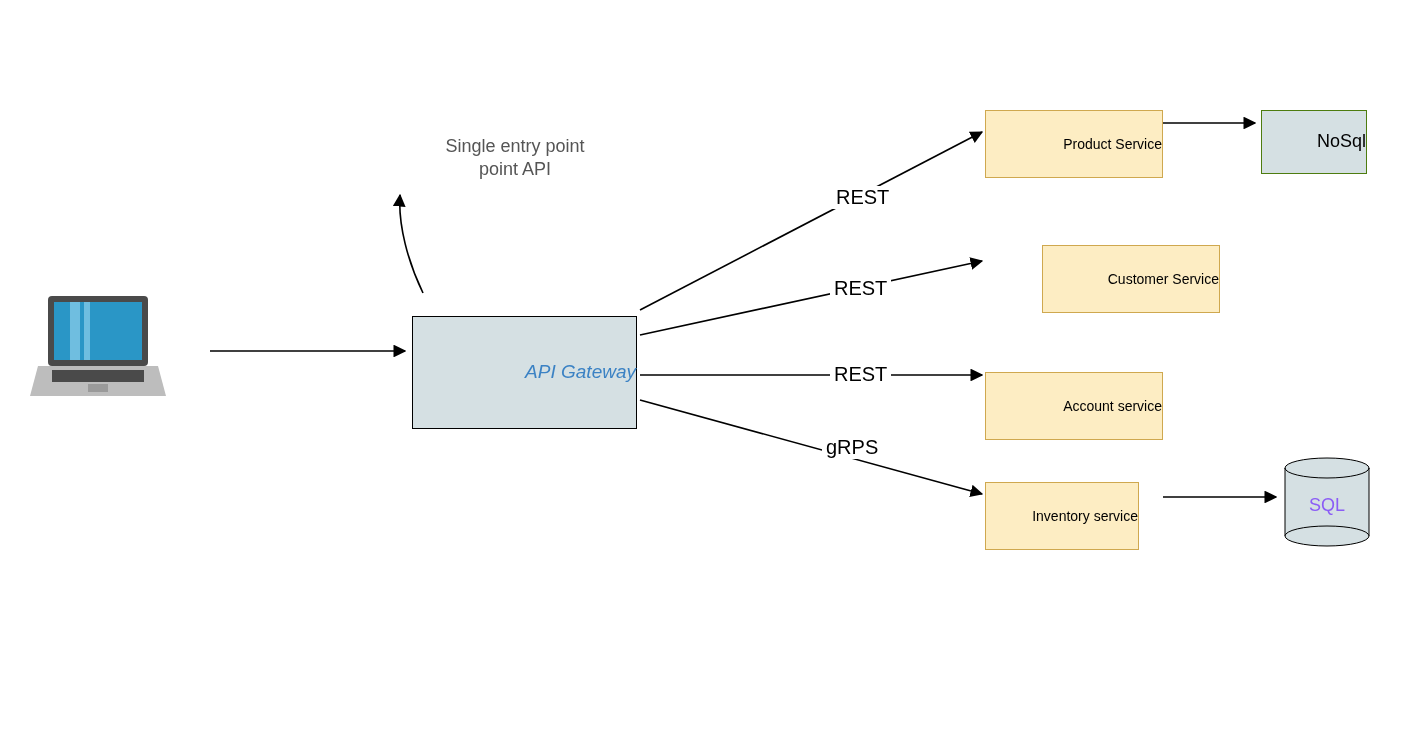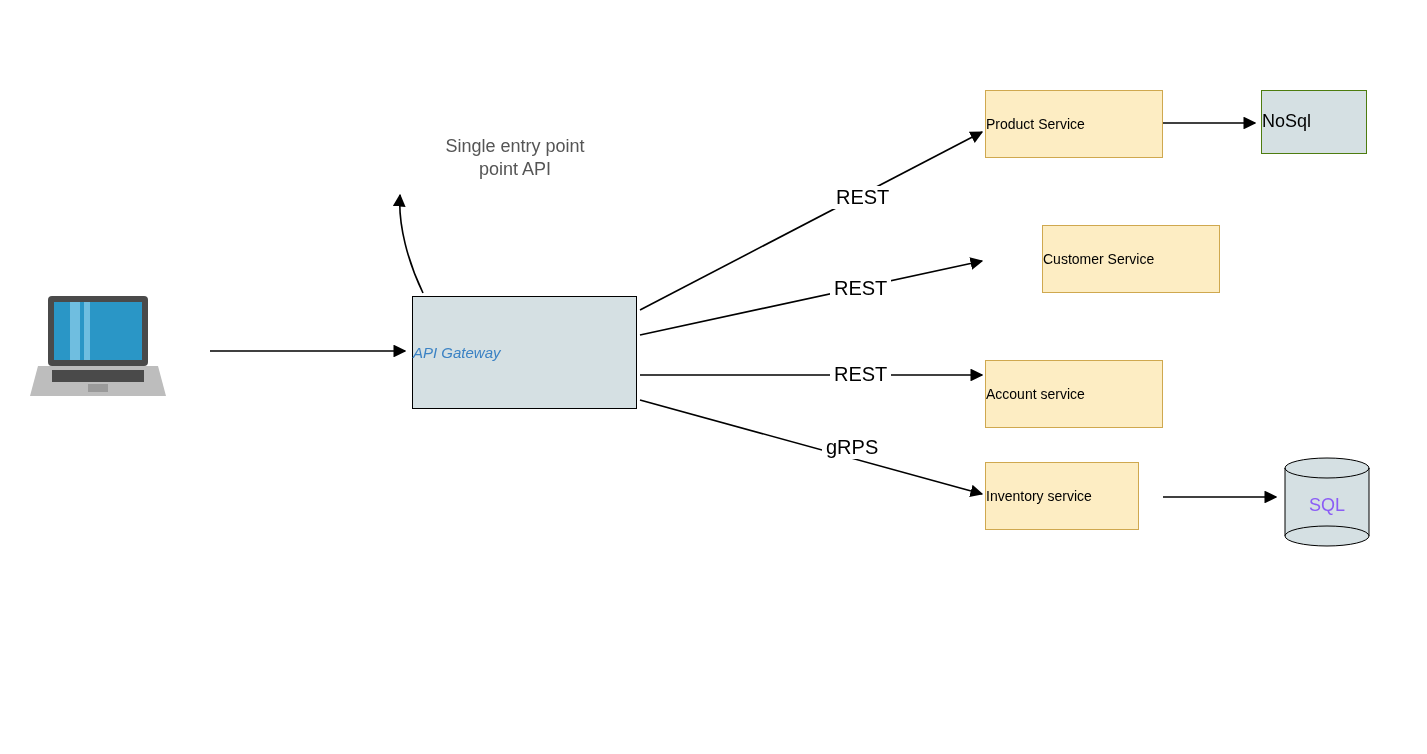--- a/index.html
+++ b/index.html
@@ -10,31 +10,32 @@
     background: #ffffff;
     font-family: Arial, Helvetica, sans-serif;
     position: relative;
     overflow: hidden;
   }
   .node {
     position: absolute;
     box-sizing: border-box;
     display: flex;
     align-items: center;
-    justify-content: flex-start;
+    justify-content: flex-end;
     text-align: center;
     font-size: 14px;
     line-height: 1.3;
+    margin-top: 20px;
   }
   .gateway {
     background: #d5e0e3;
     border: 1px solid #000;
     color: #3b82c4;
     font-style: italic;
-    font-size: 15px;
+    font-size: 19px;
   }
   .service {
     background: #fdedc3;
     border: 1px solid #cfa84f;
     color: #000;
     font-size: 14px;
   }
   .db-box {
     background: #d5e0e3;
     border: 1px solid #4d7c0f;
@@ -129,21 +130,21 @@
 <div class="node gateway" style="left:412px; top:296px; width:225px; height:113px;">
   <span>API Gateway</span>
 </div>
 
 <div class="node service" style="left:985px; top:90px; width:178px; height:68px;">
   <span>Product Service</span>
 </div>
 <div class="node service" style="left:1042px; top:225px; width:178px; height:68px;">
   <span>Customer Service</span>
 </div>
-<div class="node service" style="left:985px; top:360px; width:178px; height:68px;">
+<div class="node service" style="left:985px; top:352px; width:178px; height:68px;">
   <span>Account service</span>
 </div>
 <div class="node service" style="left:985px; top:462px; width:154px; height:68px;">
   <span>Inventory service</span>
 </div>
 
 <div class="node db-box" style="left:1261px; top:90px; width:106px; height:64px;">
   <span>NoSql</span>
 </div>
 

